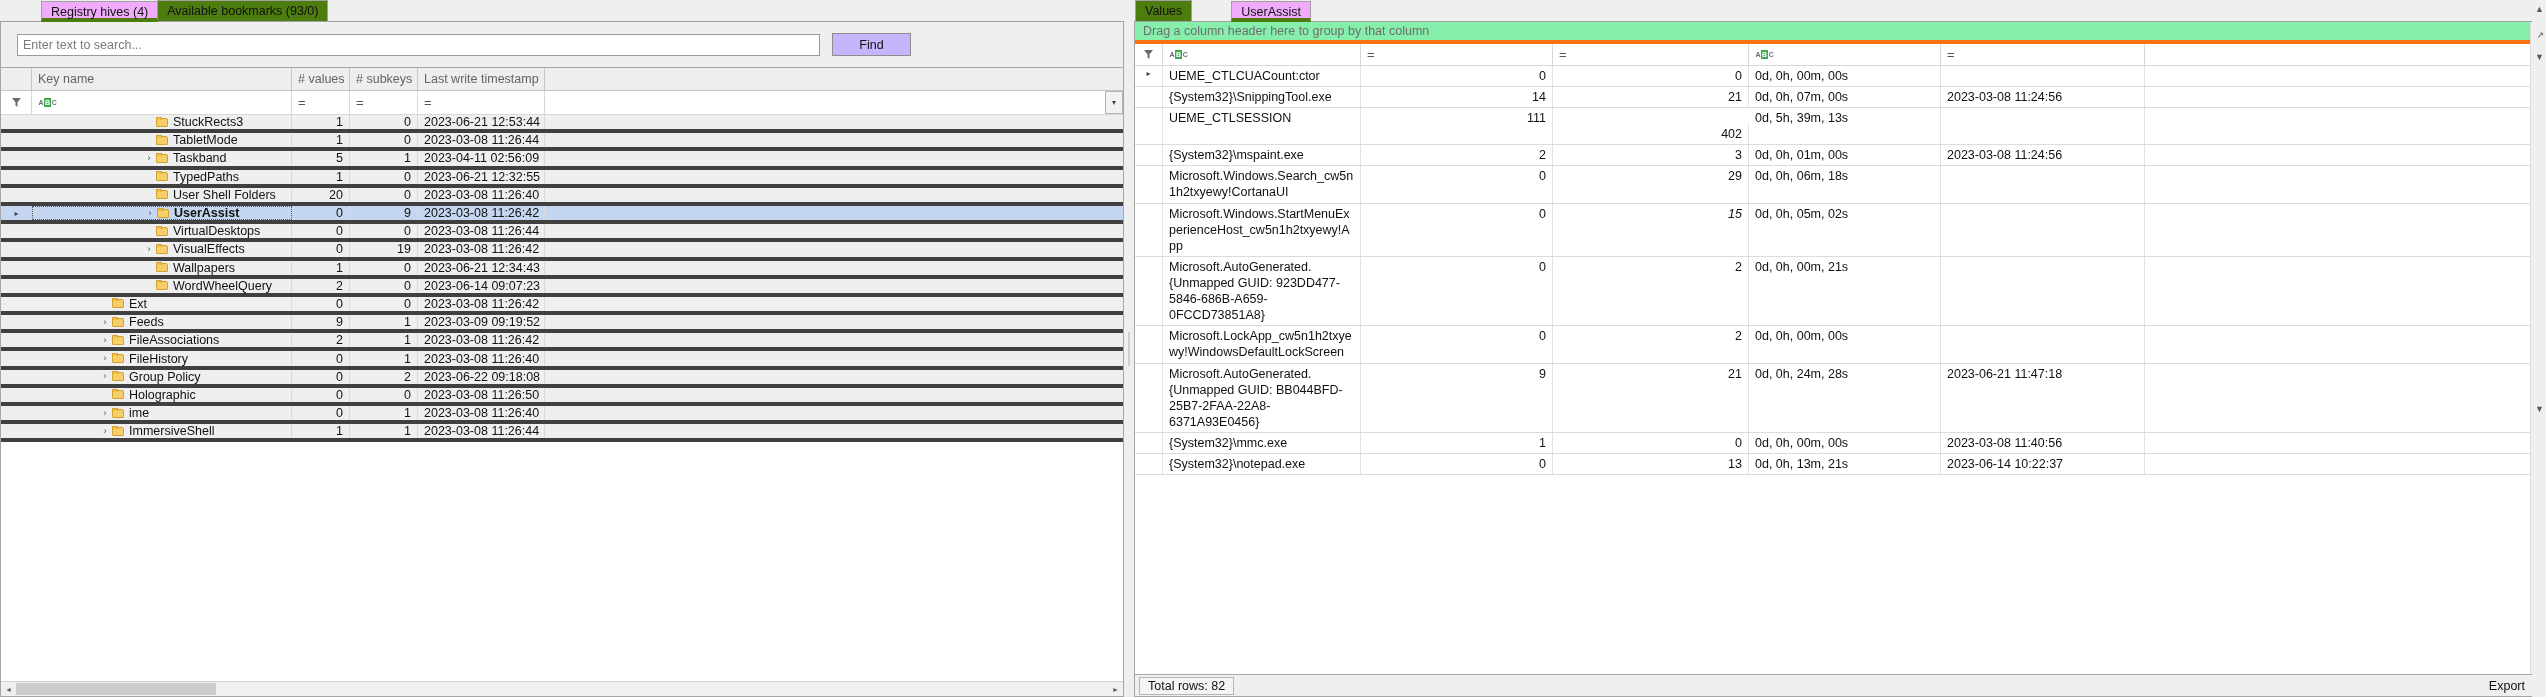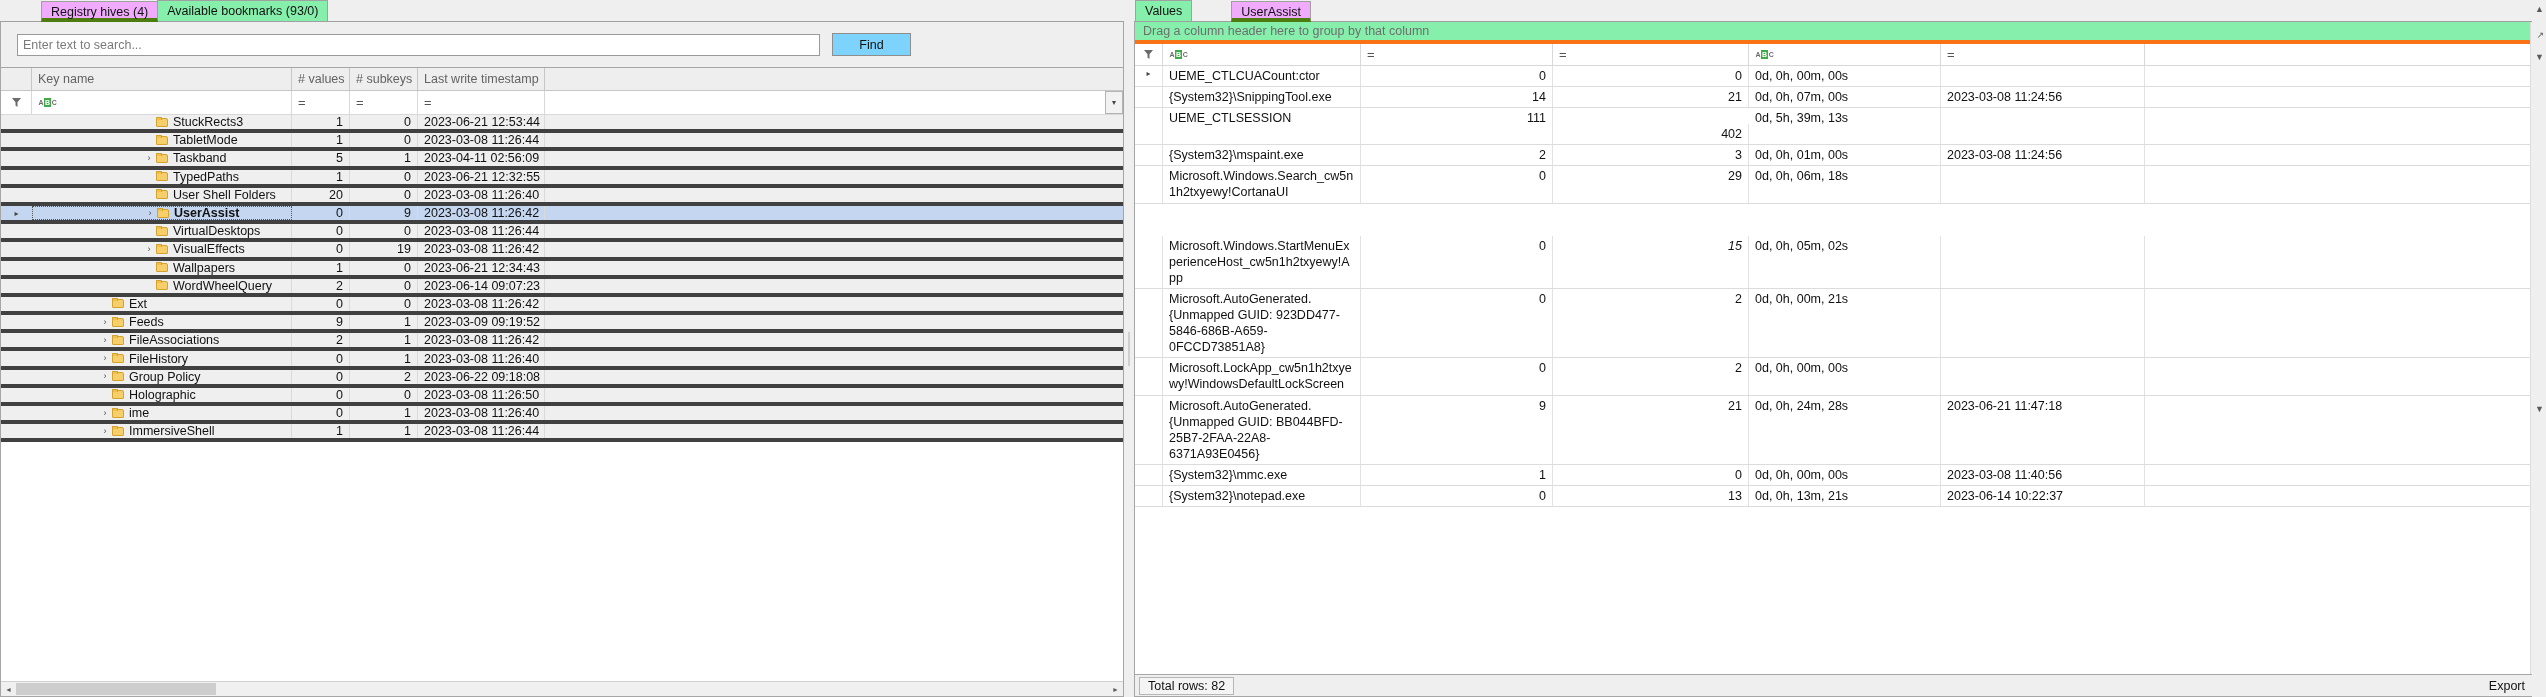--- a/index.html
+++ b/index.html
@@ -35,21 +35,21 @@
     box-sizing:border-box;
   }
   .tab{
     height:21px;
     line-height:21px;
     padding:0 9px;
     font-size:12.5px;
     box-sizing:border-box;
     border:1px solid #a0a0a0;
     border-bottom:none;
-    background:#86efac;
+    background:#4d7c0f;
     color:#111;
     margin-right:-1px;
     position:relative;
     cursor:default;
     white-space:nowrap;
   }
   .tab.active{
     background:#f0abfc;
     border-bottom:4px solid #4d7c0f;
     margin-bottom:-1px;
@@ -82,21 +82,21 @@
     padding:0 5px;
     color:#222;
     outline:none;
   }
   .search-input::placeholder{color:#7a7a7a;}
   .find-btn{
     margin-left:12px;
     width:79px;height:23px;
     box-sizing:border-box;
     border:1px solid #8e8e8e;
-    background:#7dd3fc;
+    background:#c4b5fd;
     font-family:"Liberation Sans", sans-serif;
     font-size:12.5px;
     color:#111;
     cursor:default;
   }
 
   
   .ltree{
     flex:1;
     position:relative;
@@ -679,21 +679,21 @@
             <div class="cell" style="width: 204px;">2023-03-08 11:24:56</div>
           </div>
           <div class="rrow" style="min-height: 38px;">
             <div class="ind"></div>
             <div class="cell" style="width: 198px;">Microsoft.Windows.Search_cw5n1h2txyewy!CortanaUI</div>
             <div class="cell num" style="width: 192px;">0</div>
             <div class="cell num" style="width: 196px;">29</div>
             <div class="cell" style="width: 192px;">0d, 0h, 06m, 18s</div>
             <div class="cell" style="width: 204px;"></div>
           </div>
-          <div class="rrow" style="min-height: 38px; margin-top: 32px;">
+          <div class="rrow" style="min-height: 38px;">
             <div class="ind"></div>
             <div class="cell" style="width: 198px;">Microsoft.Windows.StartMenuExperienceHost_cw5n1h2txyewy!App</div>
             <div class="cell num" style="width: 192px;">0</div>
             <div class="cell num" style="width: 196px; font-style: italic;">15</div>
             <div class="cell" style="width: 192px;">0d, 0h, 05m, 02s</div>
             <div class="cell" style="width: 204px;"></div>
           </div>
           <div class="rrow" style="min-height: 56px;">
             <div class="ind"></div>
             <div class="cell" style="width: 198px;">Microsoft.AutoGenerated.{Unmapped GUID: 923DD477-5846-686B-A659-0FCCD73851A8}</div>

